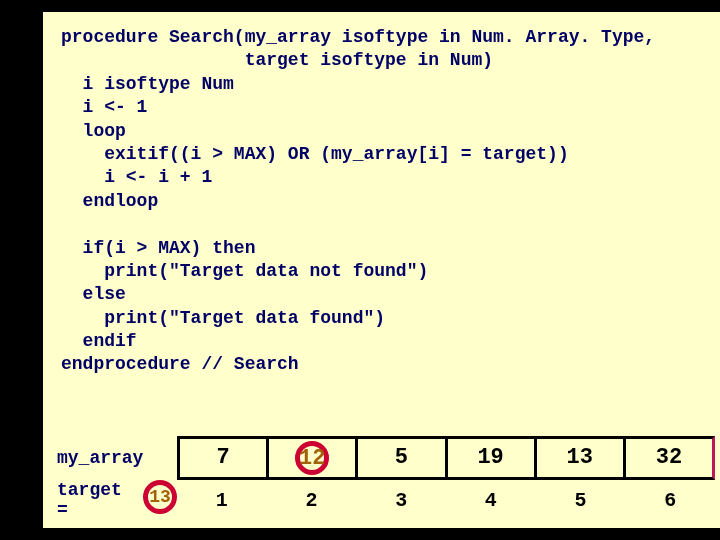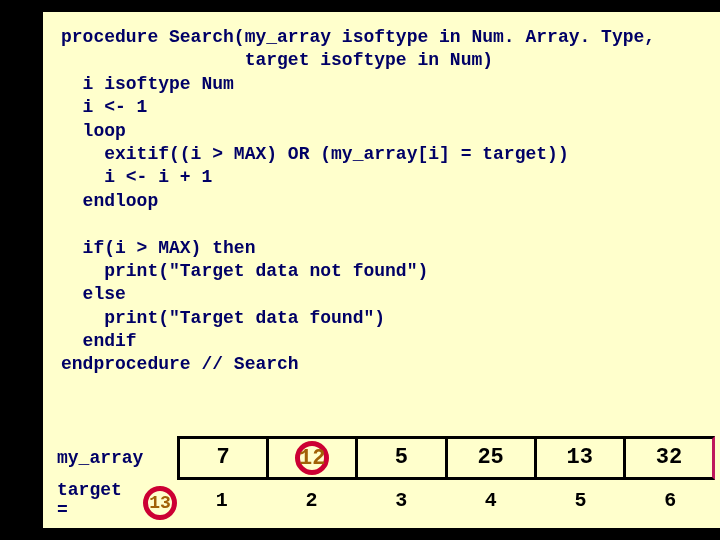--- a/index.html
+++ b/index.html
@@ -70,21 +70,21 @@
   }
   .boxed .cell:last-child {
     border-right: 3px solid #be185d;
   }
   .idxrow .cell {
     font-size: 20px;
     padding: 2px 0;
   }
   .target-label {
     display: inline-flex;
-    align-items: flex-end;
+    align-items: flex-start;
     gap: 0;
     font-size: 18px;
     color: #000066;
   }
   .circle {
     display: inline-flex;
     align-items: center;
     justify-content: center;
     width: 34px;
     height: 34px;
@@ -120,21 +120,21 @@
 <span>endprocedure // Search</span></div>
 
     <div class="bottom">
 
       <div class="row">
         <div class="label-col">my_array</div>
         <div class="cells boxed" id="value-cells">
             <div class="cell">7</div>
             <div class="cell"><span class="circle">12</span></div>
             <div class="cell">5</div>
-            <div class="cell">25</div>
+            <div class="cell">19</div>
             <div class="cell">13</div>
             <div class="cell">32</div>
           </div>
       </div>
 
       <div class="row idxrow">
         <div class="label-col">
           <span class="target-label">
             <span>target =</span>
             <span class="circle">

